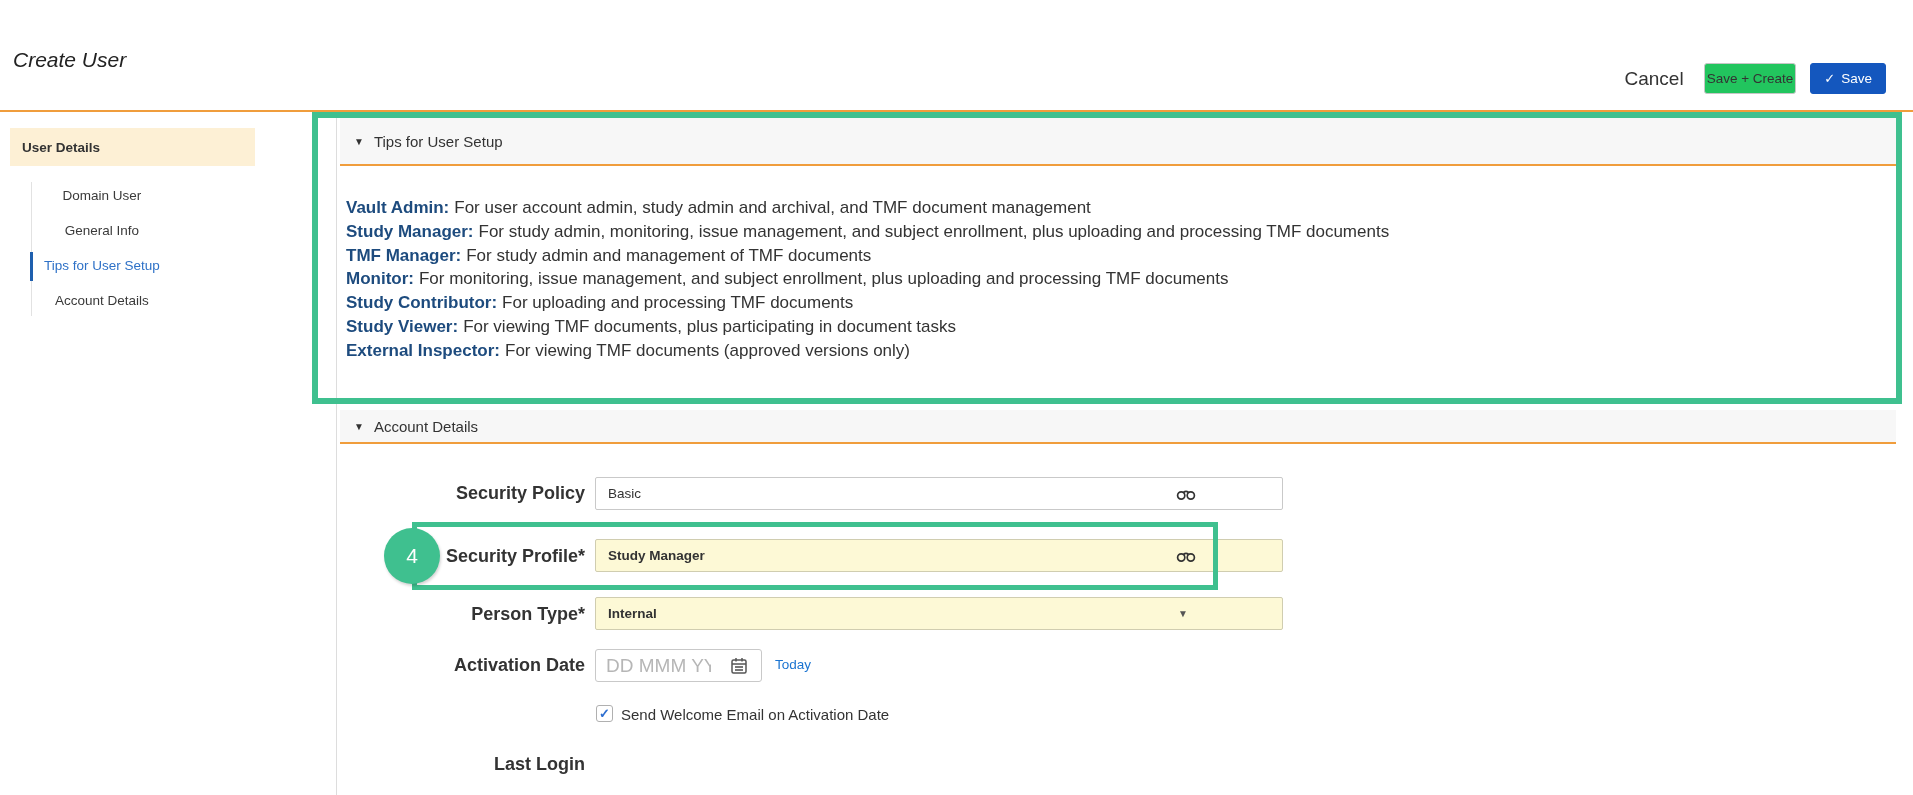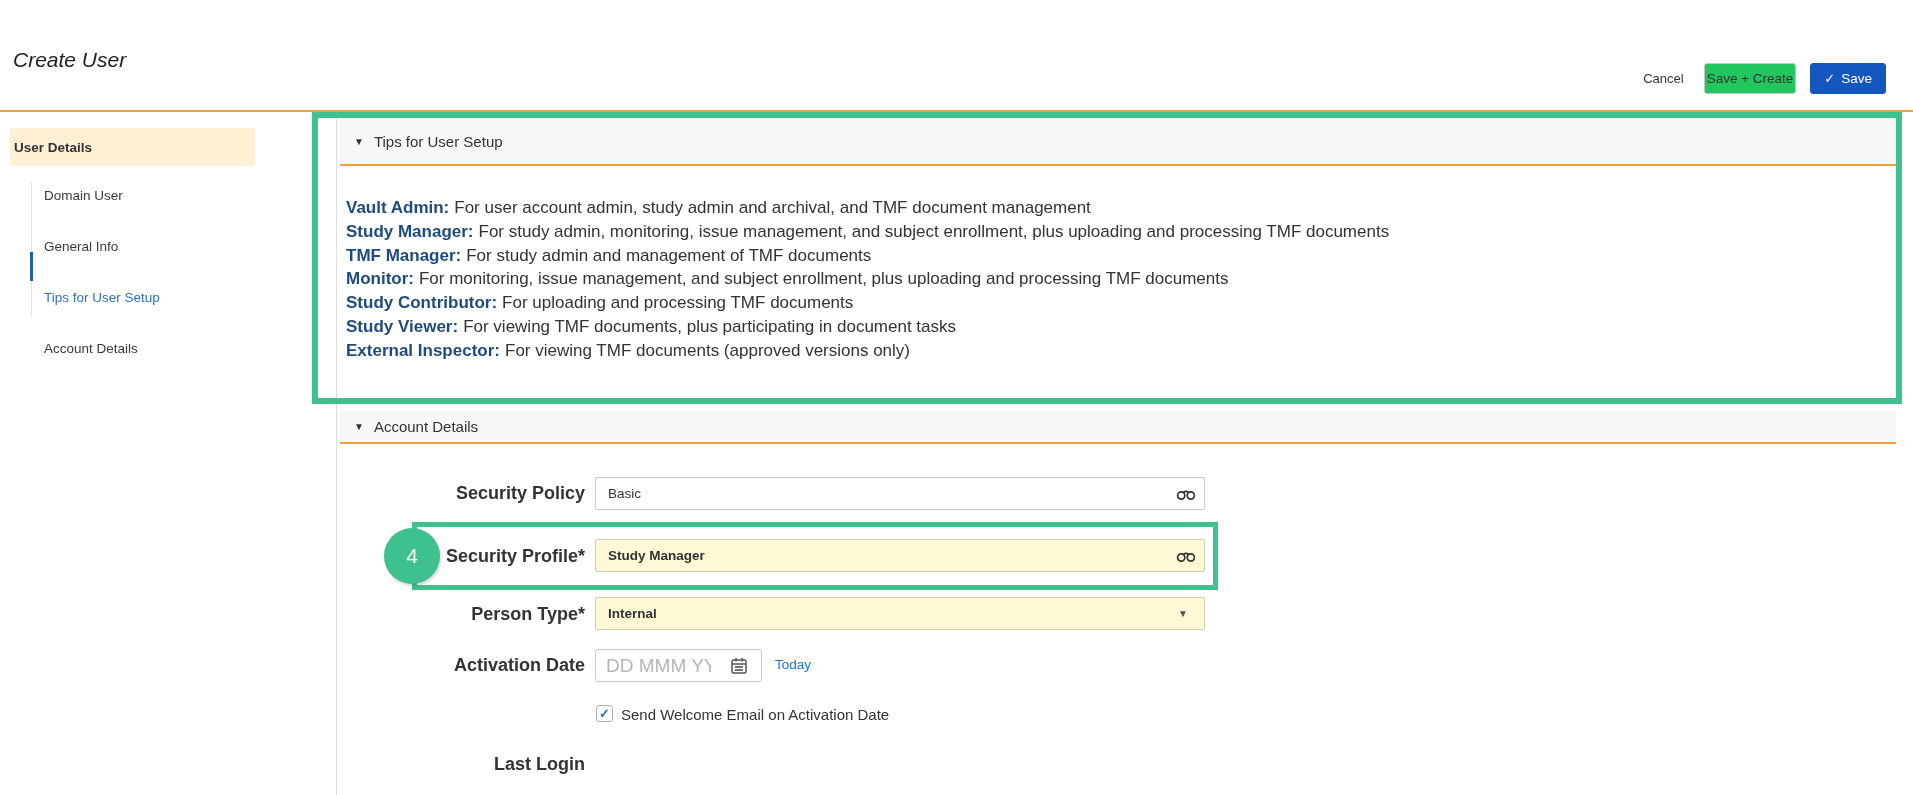--- a/index.html
+++ b/index.html
@@ -7,55 +7,55 @@
     --save-blue:#1457be; --text:#333; --input-border:#c9c9c9; --yellow:#fdf9d6;
   }
   *{box-sizing:border-box;margin:0;padding:0;}
   html,body{width:1913px;height:795px;background:#fff;overflow:hidden;}
   body{font-family:"Liberation Sans",sans-serif;color:var(--text);position:relative;}
   .abs{position:absolute;}
 
   
   .page-title{left:13px;top:48px;font-size:21px;color:#222;font-style:italic;}
   .actions{top:63px;right:27px;display:flex;align-items:center;gap:14px;height:31px;}
-  .cancel-link{font-size:13px;color:#333;cursor:pointer;padding:0 6px;}
+  .cancel-link{font-size:19px;color:#333;cursor:pointer;padding:0 6px;}
   .btn{height:31px;display:inline-flex;align-items:center;justify-content:center;
        font-size:13.5px;border-radius:3px;cursor:pointer;}
   .btn-secondary{background:#22c55e;border:1px solid #c6c6c6;color:#333;padding:0 2px;}
   .btn-primary{background:var(--save-blue);border:1px solid var(--save-blue);color:#fff;padding:0 13px;gap:6px;}
   .btn-primary .chk{font-size:13px;}
   .header-rule{left:0;top:110px;width:1913px;height:2px;background:var(--orange);}
 
   
   .side-section{left:10px;top:128px;width:245px;height:38px;background:#fdf0d5;
-       display:flex;align-items:center;padding-left:4px;font-weight:bold;font-size:13.5px;color:#333;}
+       display:flex;align-items:center;padding-left:12px;font-weight:bold;font-size:13.5px;color:#333;}
   .side-rail{left:31px;top:182px;width:1px;height:134px;background:#e2e2e2;}
   .side-active-bar{left:30px;top:252px;width:3px;height:29px;background:#1e5fae;}
-  .side-items{left:44px;top:186px;display:flex;flex-direction:column;gap:31px;}
+  .side-items{left:44px;top:186px;display:flex;flex-direction:column;gap:15px;align-items:center;}
   .side-item{font-size:13.5px;color:#3a3a3a;line-height:20px;cursor:pointer;white-space:nowrap;}
   .side-item.active{color:var(--blue-link);}
   .side-divider{left:336px;top:112px;width:1px;height:683px;background:#ddd;}
 
   
   .section-header{left:340px;width:1556px;background:#f7f7f7;border-bottom:2px solid var(--orange);
        display:flex;align-items:center;padding-left:14px;cursor:pointer;}
   .s1{top:118px;height:48px;}
   .s2{top:410px;height:34px;}
   .tri{font-size:10px;color:#333;margin-right:10px;}
   .section-title{font-size:15px;color:#333;}
 
   .tips-list{left:346px;top:196px;display:flex;flex-direction:column;}
   .tip-line{font-size:17px;line-height:23.8px;color:#333;white-space:nowrap;}
   .tip-role{font-weight:bold;color:var(--navy);margin-right:5px;}
 
   
   .flabel{left:340px;width:245px;text-align:right;font-size:18px;font-weight:bold;
           color:#333;line-height:16px;white-space:nowrap;}
   .req{color:#333;}
-  .finput{left:595px;width:610px;height:33px;border:1px solid var(--input-border);background:#fff;
+  .finput{left:595px;width:688px;height:33px;border:1px solid var(--input-border);background:#fff;
           font-family:"Liberation Sans",sans-serif;font-size:13.5px;color:#333;padding:0 30px 0 12px;border-radius:2px;}
   .finput.yellow{background:var(--yellow);border-color:#d0cdb0;font-weight:bold;}
   .icon-right{width:20px;height:16px;pointer-events:auto;}
   .bino{left:1176px;}
   .caretbox{left:1178px;font-size:10px;color:#555;}
   .date-input{left:595px;top:649px;width:167px;height:33px;border:1px solid #c9c9c9;border-radius:3px;
           font-family:"Liberation Sans",sans-serif;font-size:19px;color:#555;padding:0 50px 0 10px;}
   .date-input::placeholder{color:#b6b6b6;}
   .today-link{left:775px;top:657px;font-size:13.5px;color:#1b74d1;cursor:pointer;}
   .checkbox{left:596px;top:705px;width:17px;height:17px;border:1px solid #b0b0b0;border-radius:3px;

